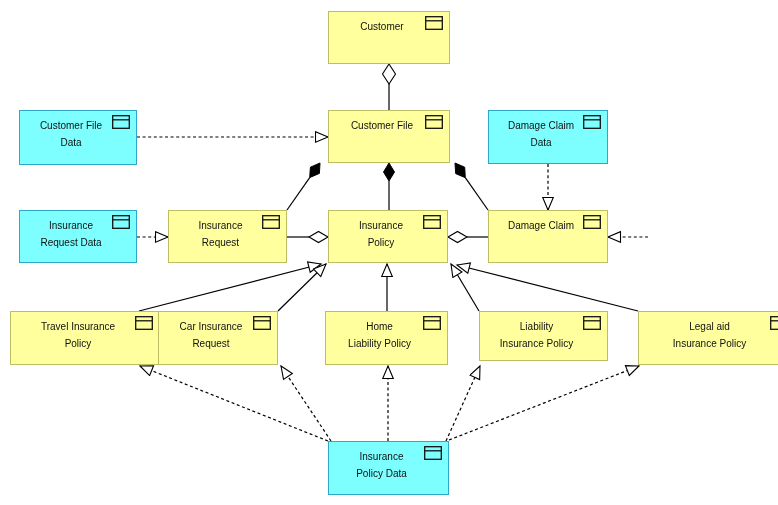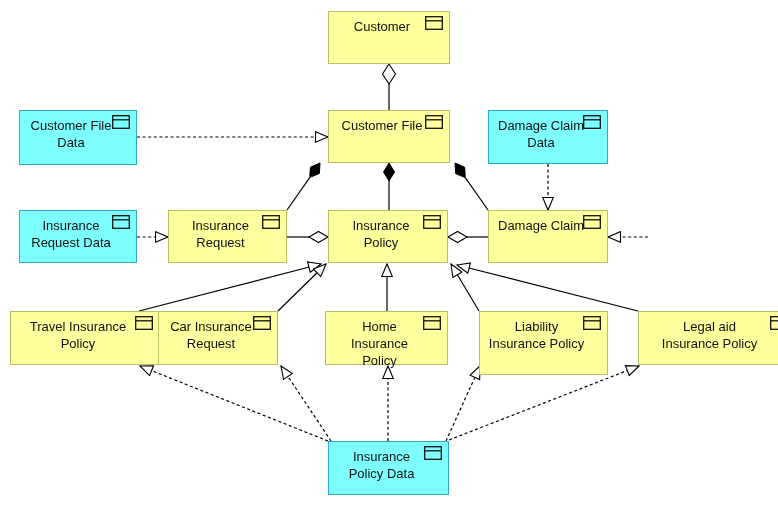--- a/index.html
+++ b/index.html
@@ -4,21 +4,21 @@
 <style>
   html,body{margin:0;padding:0;background:#fff;}
   .canvas{position:relative;width:778px;height:505px;background:var(--background,#fff);
           font-family:"Liberation Sans",sans-serif;overflow:hidden;}
   .wires{position:absolute;left:0;top:0;}
   .wires line{stroke:var(--line,#000);stroke-width:1.2;}
   .wires line.dash{stroke-dasharray:3 2.6;}
   .wires polygon.hollow{fill:#fff;stroke:var(--line,#000);stroke-width:1.1;}
   .wires polygon.filled{fill:var(--line,#000);stroke:var(--line,#000);stroke-width:1;}
   .node{position:absolute;box-sizing:border-box;border:1.4px solid;text-align:center;
-        font-size:13px;line-height:17px;color:#111;padding:6px 20px 0 6px;}
+        font-size:10px;line-height:17px;color:#111;padding:6px 20px 0 6px;}
   .node.business{background:var(--yellow-fill,#ffff9d);border-color:var(--yellow-border,#bdbd63);}
   .node.data{background:var(--cyan-fill,#7dffff);border-color:var(--cyan-border,#2fa8c8);}
   .label{white-space:pre-line;display:inline-block;}
   .icon{position:absolute;top:4px;right:5px;width:19px;height:14px;color:#111;}
   .icon svg{display:block;}
 </style>
 </head>
 <body>
 
 <div class="canvas">
@@ -210,30 +210,30 @@
     <span class="icon">
         <svg width="18" height="14" viewBox="0 0 18 14">
           <rect x="0.7" y="0.7" width="16.6" height="12.6" fill="none" stroke="currentColor" stroke-width="1.3"></rect>
           <line x1="0.7" y1="4.8" x2="17.3" y2="4.8" stroke="currentColor" stroke-width="1.3"></line>
         </svg>
       </span>
   </div>
 
   <div class="node business" style="left:325px;top:311px;width:123px;height:54px">
     <span class="label">Home
-Insurance Policy</span>
-    <span class="icon">
-        <svg width="18" height="14" viewBox="0 0 18 14">
-          <rect x="0.7" y="0.7" width="16.6" height="12.6" fill="none" stroke="currentColor" stroke-width="1.3"></rect>
-          <line x1="0.7" y1="4.8" x2="17.3" y2="4.8" stroke="currentColor" stroke-width="1.3"></line>
-        </svg>
-      </span>
-  </div>
-
-  <div class="node business" style="left:479px;top:311px;width:129px;height:64px">
+Liability Policy</span>
+    <span class="icon">
+        <svg width="18" height="14" viewBox="0 0 18 14">
+          <rect x="0.7" y="0.7" width="16.6" height="12.6" fill="none" stroke="currentColor" stroke-width="1.3"></rect>
+          <line x1="0.7" y1="4.8" x2="17.3" y2="4.8" stroke="currentColor" stroke-width="1.3"></line>
+        </svg>
+      </span>
+  </div>
+
+  <div class="node business" style="left:479px;top:311px;width:129px;height:50px">
     <span class="label">Liability
 Insurance Policy</span>
     <span class="icon">
         <svg width="18" height="14" viewBox="0 0 18 14">
           <rect x="0.7" y="0.7" width="16.6" height="12.6" fill="none" stroke="currentColor" stroke-width="1.3"></rect>
           <line x1="0.7" y1="4.8" x2="17.3" y2="4.8" stroke="currentColor" stroke-width="1.3"></line>
         </svg>
       </span>
   </div>
 

